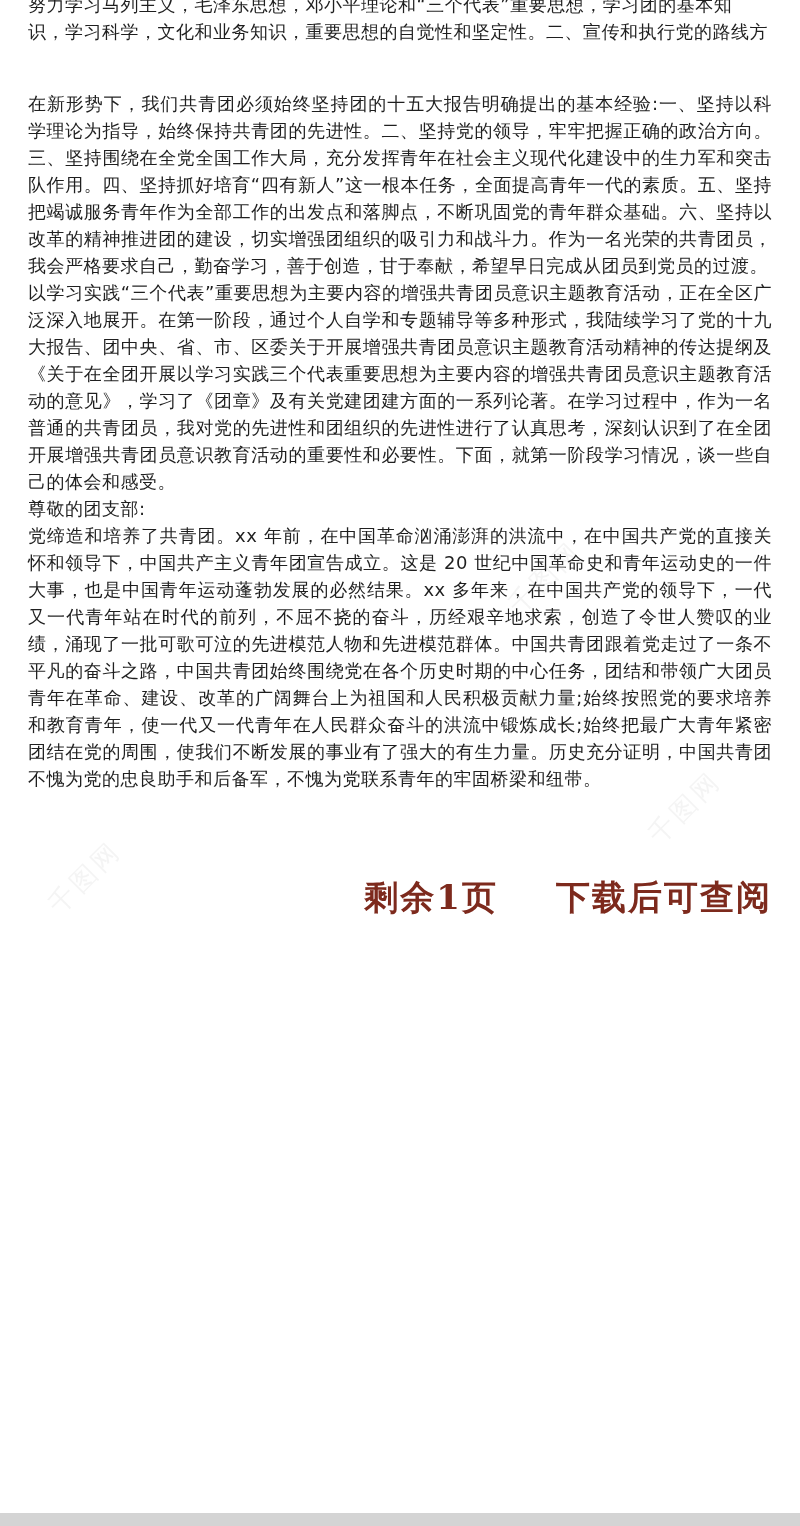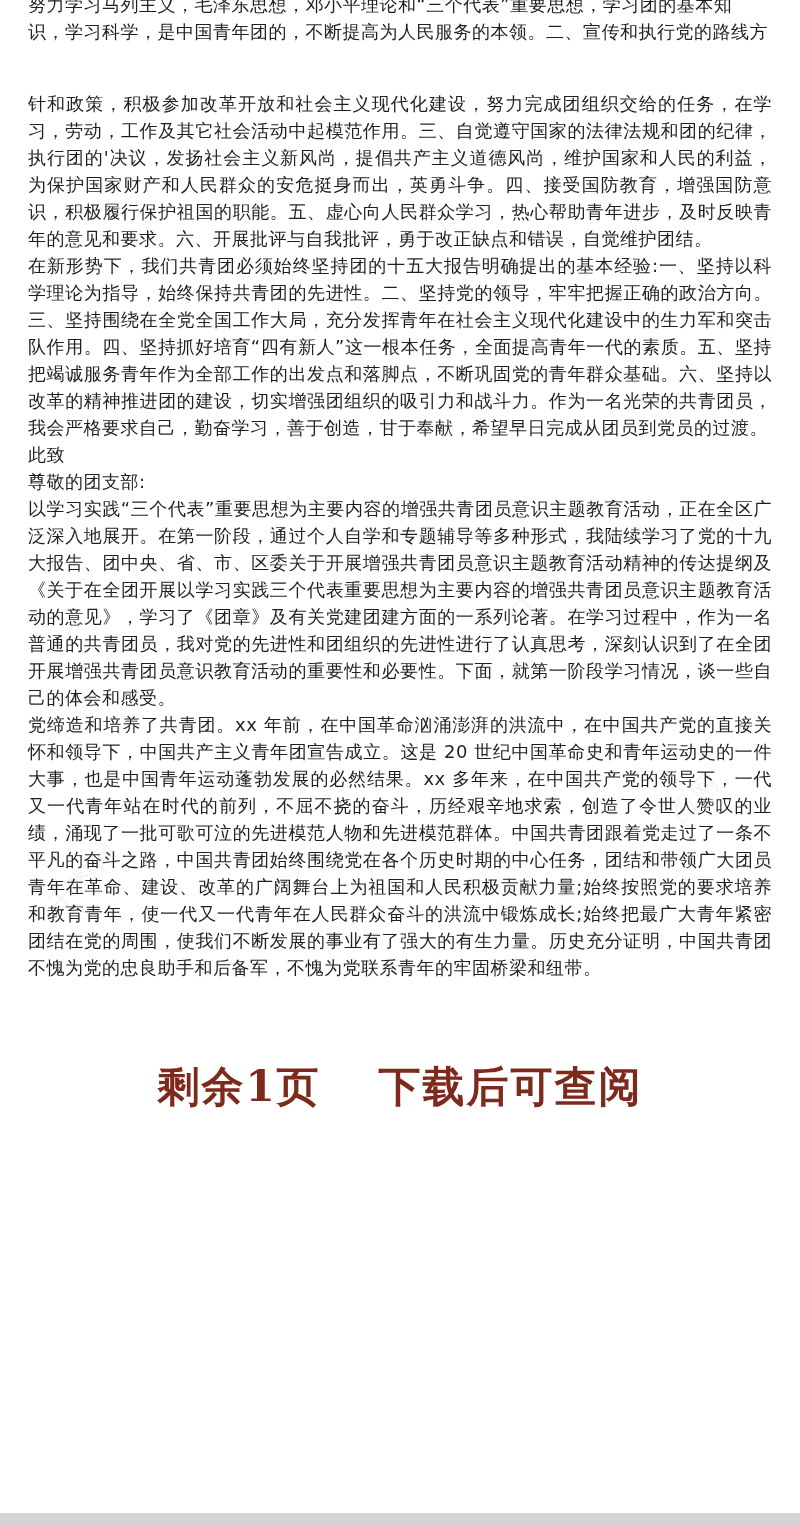--- a/index.html
+++ b/index.html
@@ -45,23 +45,23 @@
     letter-spacing: 4px;
     transform: rotate(-45deg);
     pointer-events: none;
     white-space: nowrap;
   }
   .wm-1 { top: 560px; left: 500px; }
   .wm-2 { top: 790px; left: 640px; }
   .wm-3 { top: 860px; left: 40px; }
   .footer-notice {
     margin-top: 92px;
-    text-align: center;
+    text-align: right;
     font-weight: 700;
-    font-size: 42px;
+    font-size: 34px;
     color: #7d2a1d;
     letter-spacing: 2px;
     font-family: "DejaVu Serif", "Liberation Serif", serif;
     cursor: pointer;
   }
   .footer-notice .gap {
     display: inline-block;
     width: 58px;
   }
   .bottom-strip {
@@ -78,29 +78,27 @@
 
 <div class="page">
 
   <div class="watermark wm-1">千图网</div>
   <div class="watermark wm-2">千图网</div>
   <div class="watermark wm-3">千图网</div>
 
   <div class="doc">
     <div class="clipped-block">
         <p class="line">努力学习马列主义，毛泽东思想，邓小平理论和“三个代表”重要思想，学习团的基本知</p>
-        <p class="line">识，学习科学，是中国青年团的，不断提高为人民服务的本领。二、宣传和执行党的路线方</p>
+        <p class="line">识，学习科学，文化和业务知识，重要思想的自觉性和坚定性。二、宣传和执行党的路线方</p>
       </div>
     <div class="page-gap"></div>
     <div>
-        <p class="para">针和政策，积极参加改革开放和社会主义现代化建设，努力完成团组织交给的任务，在学习，劳动，工作及其它社会活动中起模范作用。三、自觉遵守国家的法律法规和团的纪律，执行团的'决议，发扬社会主义新风尚，提倡共产主义道德风尚，维护国家和人民的利益，为保护国家财产和人民群众的安危挺身而出，英勇斗争。四、接受国防教育，增强国防意识，积极履行保护祖国的职能。五、虚心向人民群众学习，热心帮助青年进步，及时反映青年的意见和要求。六、开展批评与自我批评，勇于改正缺点和错误，自觉维护团结。</p>
         <p class="para">在新形势下，我们共青团必须始终坚持团的十五大报告明确提出的基本经验:一、坚持以科学理论为指导，始终保持共青团的先进性。二、坚持党的领导，牢牢把握正确的政治方向。三、坚持围绕在全党全国工作大局，充分发挥青年在社会主义现代化建设中的生力军和突击队作用。四、坚持抓好培育“四有新人”这一根本任务，全面提高青年一代的素质。五、坚持把竭诚服务青年作为全部工作的出发点和落脚点，不断巩固党的青年群众基础。六、坚持以改革的精神推进团的建设，切实增强团组织的吸引力和战斗力。作为一名光荣的共青团员，我会严格要求自己，勤奋学习，善于创造，甘于奉献，希望早日完成从团员到党员的过渡。</p>
-        <p class="para">此致</p>
+        <p class="para">以学习实践“三个代表”重要思想为主要内容的增强共青团员意识主题教育活动，正在全区广泛深入地展开。在第一阶段，通过个人自学和专题辅导等多种形式，我陆续学习了党的十九大报告、团中央、省、市、区委关于开展增强共青团员意识主题教育活动精神的传达提纲及《关于在全团开展以学习实践三个代表重要思想为主要内容的增强共青团员意识主题教育活动的意见》，学习了《团章》及有关党建团建方面的一系列论著。在学习过程中，作为一名普通的共青团员，我对党的先进性和团组织的先进性进行了认真思考，深刻认识到了在全团开展增强共青团员意识教育活动的重要性和必要性。下面，就第一阶段学习情况，谈一些自己的体会和感受。</p>
         <p class="para">尊敬的团支部:</p>
-        <p class="para">以学习实践“三个代表”重要思想为主要内容的增强共青团员意识主题教育活动，正在全区广泛深入地展开。在第一阶段，通过个人自学和专题辅导等多种形式，我陆续学习了党的十九大报告、团中央、省、市、区委关于开展增强共青团员意识主题教育活动精神的传达提纲及《关于在全团开展以学习实践三个代表重要思想为主要内容的增强共青团员意识主题教育活动的意见》，学习了《团章》及有关党建团建方面的一系列论著。在学习过程中，作为一名普通的共青团员，我对党的先进性和团组织的先进性进行了认真思考，深刻认识到了在全团开展增强共青团员意识教育活动的重要性和必要性。下面，就第一阶段学习情况，谈一些自己的体会和感受。</p>
         <p class="para">党缔造和培养了共青团。xx 年前，在中国革命汹涌澎湃的洪流中，在中国共产党的直接关怀和领导下，中国共产主义青年团宣告成立。这是 20 世纪中国革命史和青年运动史的一件大事，也是中国青年运动蓬勃发展的必然结果。xx 多年来，在中国共产党的领导下，一代又一代青年站在时代的前列，不屈不挠的奋斗，历经艰辛地求索，创造了令世人赞叹的业绩，涌现了一批可歌可泣的先进模范人物和先进模范群体。中国共青团跟着党走过了一条不平凡的奋斗之路，中国共青团始终围绕党在各个历史时期的中心任务，团结和带领广大团员青年在革命、建设、改革的广阔舞台上为祖国和人民积极贡献力量;始终按照党的要求培养和教育青年，使一代又一代青年在人民群众奋斗的洪流中锻炼成长;始终把最广大青年紧密团结在党的周围，使我们不断发展的事业有了强大的有生力量。历史充分证明，中国共青团不愧为党的忠良助手和后备军，不愧为党联系青年的牢固桥梁和纽带。</p>
       </div>
 
     <div class="footer-notice">
       <span>剩余1页</span><span class="gap"></span><span>下载后可查阅</span>
     </div>
   </div>
 
   <div class="bottom-strip"></div>
 </div>

